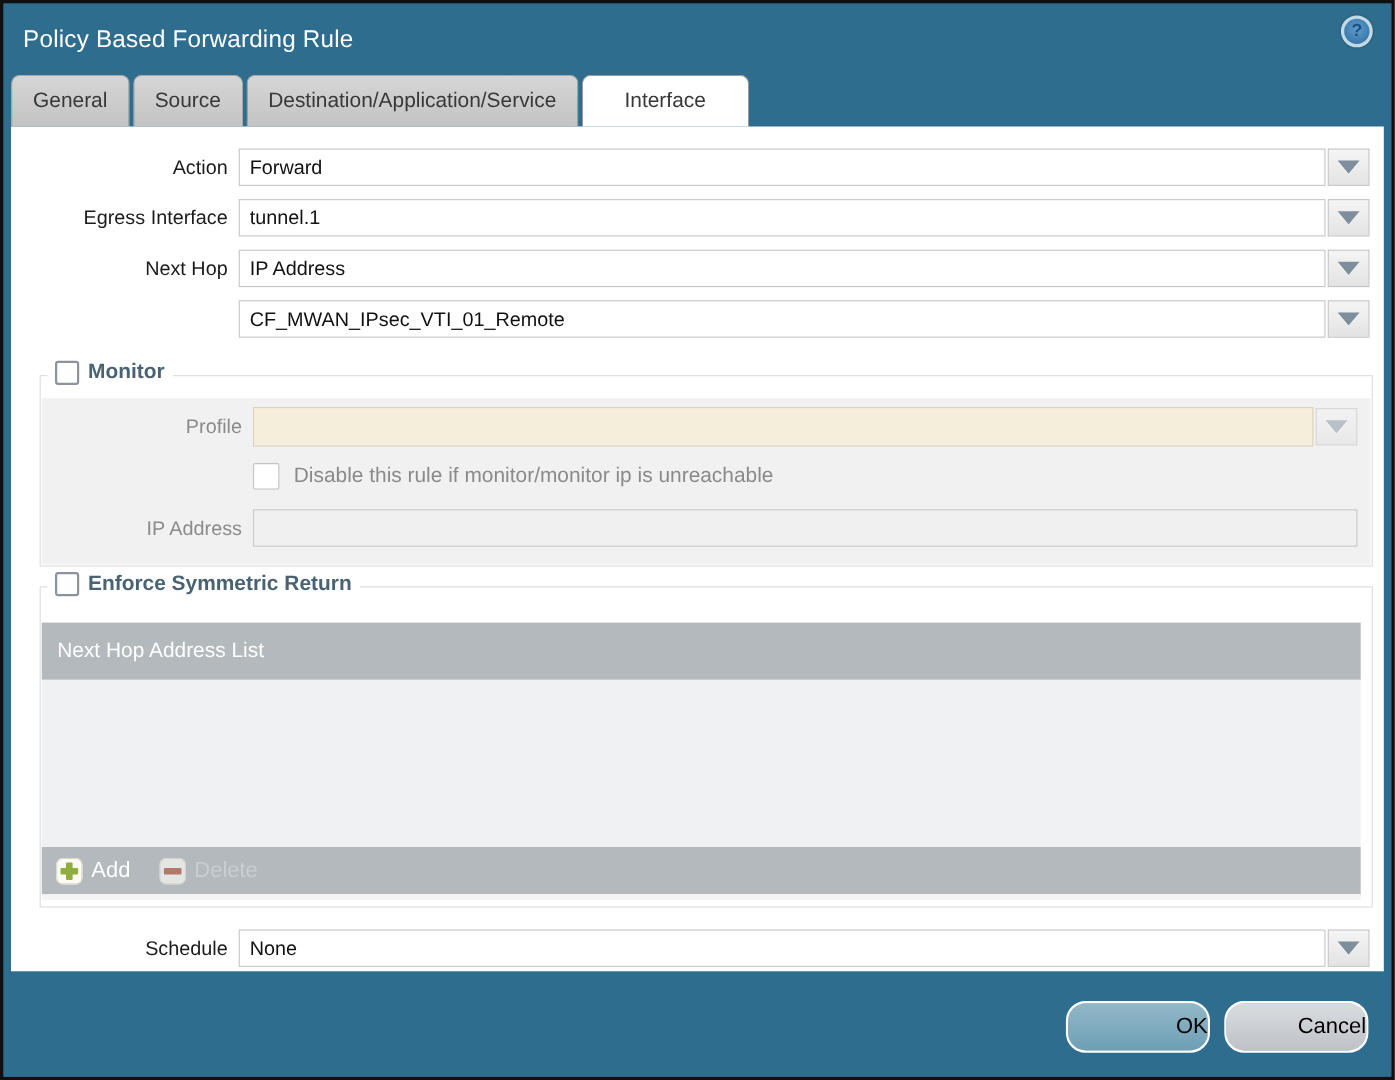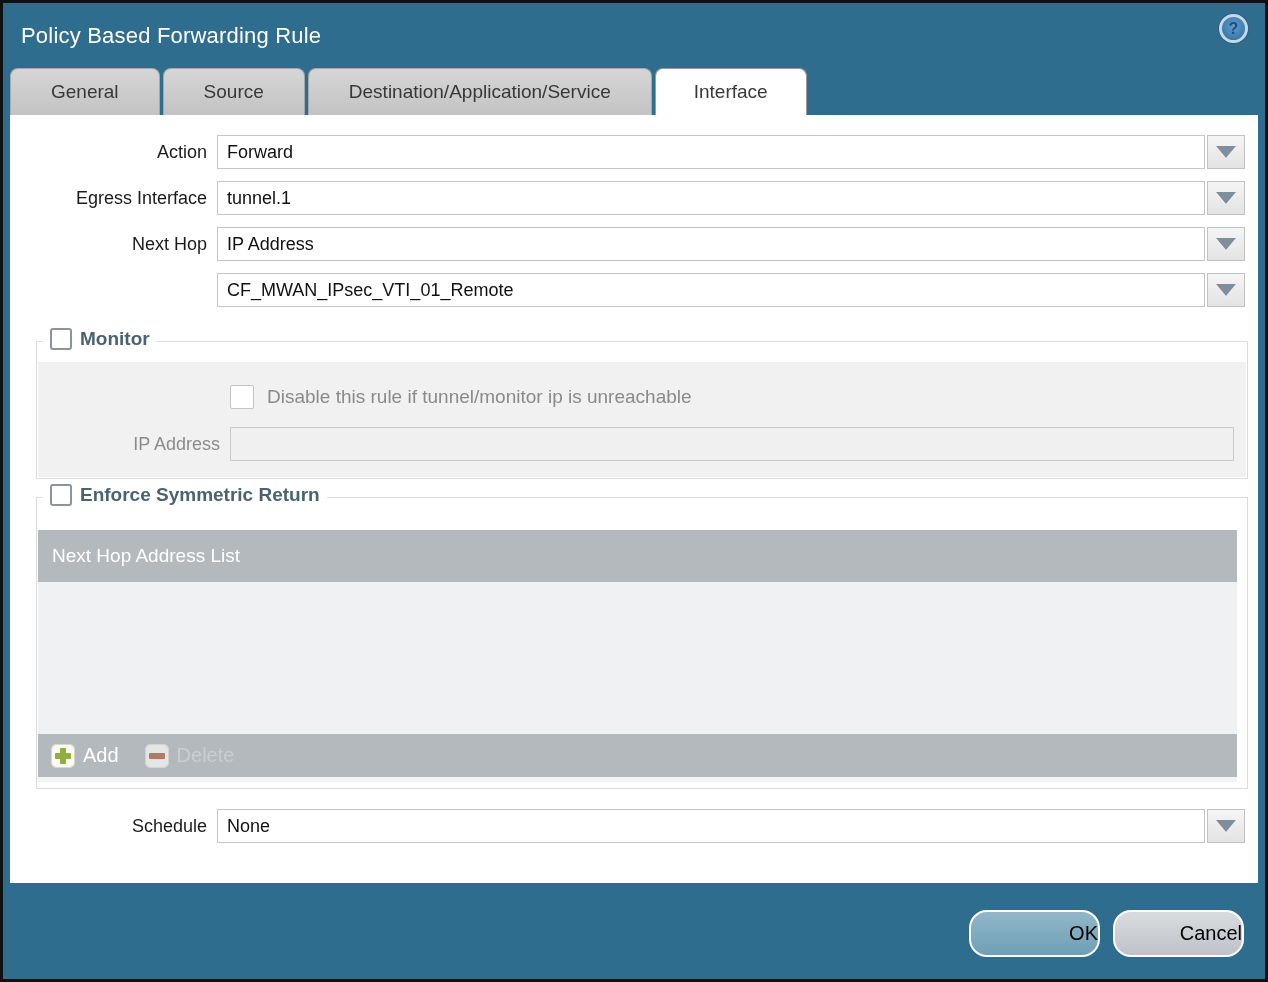--- a/index.html
+++ b/index.html
@@ -30,21 +30,21 @@
     display:flex; align-items:center; justify-content:center;
     color:#1c4f7d; font-size:16px; font-weight:bold;
     cursor:pointer;
   }
   
   .tabs { display:flex; gap:3px; padding-left:7px; height:47px; }
   .tab {
     background:linear-gradient(#d6d6d6,#c3c3c3);
     border:1px solid #a8a8a8; border-bottom:none;
     border-radius:8px 8px 0 0;
-    padding:0 40px; font-size:19px; color:#383838;
+    padding:0 19px; font-size:19px; color:#383838;
     display:flex; align-items:center; cursor:pointer;
   }
   .tab.active {
     background:#ffffff; border-color:#9a9a9a;
     padding:0 38px;
   }
   
   .content {
     background:#ffffff; margin:0 7px; height:768px;
     padding-top:20px; position:relative; overflow:hidden;
@@ -230,24 +230,31 @@
       </div>
     </div>
 
     <div class="fieldset" style="margin-top:34px;">
       <div class="legend">
         <div class="checkbox"></div>
         <span>Monitor</span>
       </div>
       <div class="mpanel">
 
+        <div class="mrow first">
+          <div class="mlabel">Profile</div>
+          <div class="profile-field"></div>
+          <div class="dbtn dis">
+            <span class="tri dis"></span>
+          </div>
+        </div>
 
         <div class="chkrow">
           <div class="checkbox dis"></div>
-          <span class="chktext">Disable this rule if tunnel/monitor ip is unreachable</span>
+          <span class="chktext">Disable this rule if monitor/monitor ip is unreachable</span>
         </div>
 
         <div class="mrow iprow">
           <div class="mlabel">IP Address</div>
           <input class="ipfield" type="text" disabled="" value="" style="">
         </div>
       </div>
     </div>
 
     <div class="fieldset" style="margin-top:18px;">

